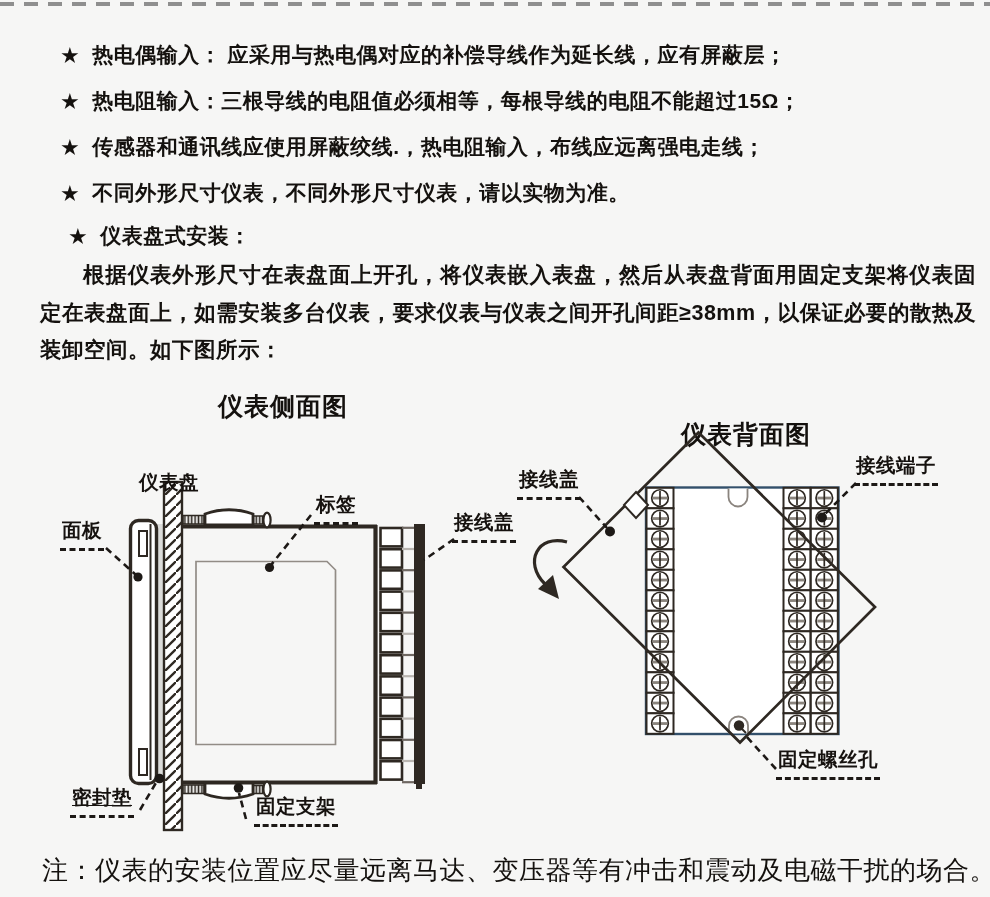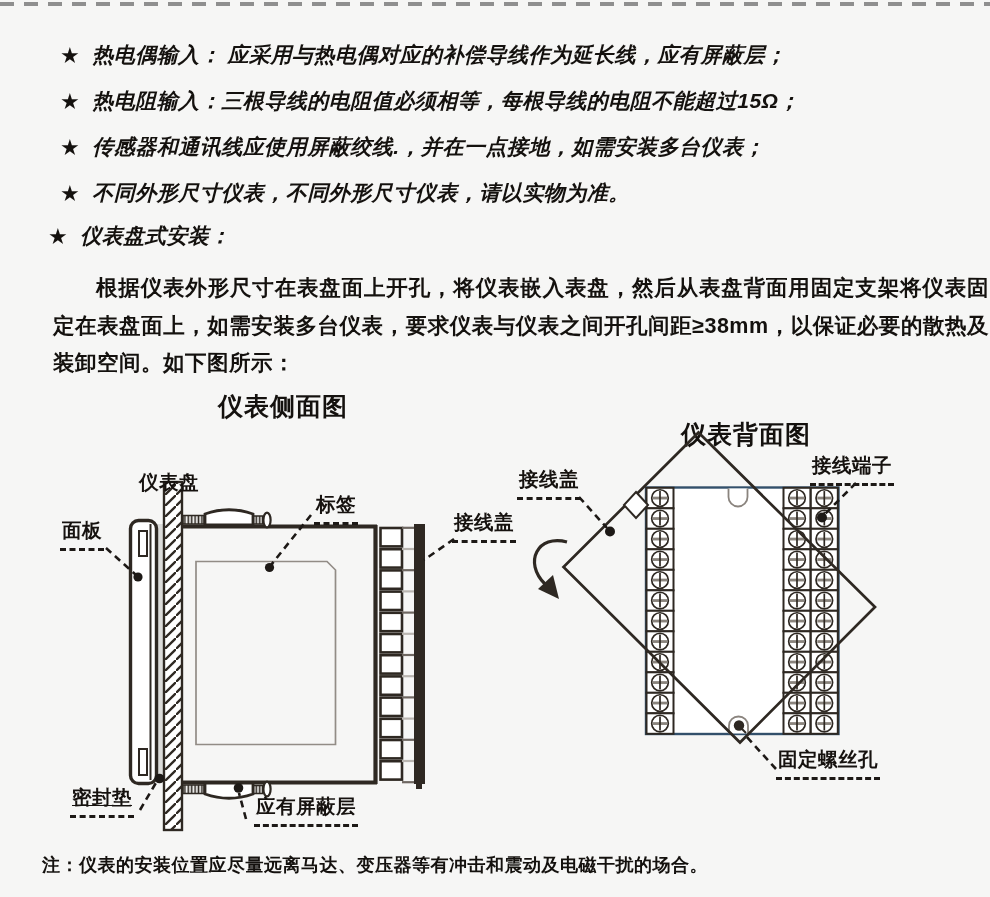--- a/index.html
+++ b/index.html
@@ -8,63 +8,63 @@
     background:#f6f6f5;
     font-family:"Liberation Sans","DejaVu Sans",sans-serif;
     color:#14110e;
   }
   .toprule{
     position:absolute;left:0;top:2px;width:990px;height:4px;
     background:repeating-linear-gradient(90deg,#8f8f8f 0 14px,transparent 14px 24px);
   }
   .bullet{
     position:absolute;left:60px;white-space:nowrap;
-    font-size:21px;font-weight:700;letter-spacing:0.5px;line-height:28px;font-style:italic;
+    font-size:21px;font-weight:700;letter-spacing:0.5px;line-height:28px;
   }
   .bullet .star{display:inline-block;font-size:22px;margin-right:12px;transform:translateY(1px);}
   .para{
-    position:absolute;left:40px;top:257px;width:936px;margin:13px;
+    position:absolute;left:40px;top:257px;width:936px;margin:0;
     font-size:21.5px;font-weight:700;line-height:37.5px;letter-spacing:0.5px;
     text-align:justify;text-indent:2em;
   }
   .dg-title{
     position:absolute;width:160px;text-align:center;
     font-family:Liberation Serif, serif;
     font-size:25px;font-weight:700;letter-spacing:1px;white-space:nowrap;
   }
   .dlabel{
     position:absolute;white-space:nowrap;
     font-size:19.5px;font-weight:700;letter-spacing:0.5px;color:#16120f;
     padding:0 2px 4px 2px;
   }
   .dashed-u{border-bottom:3px dashed #1d1916;}
   .note{
     position:absolute;left:42px;top:853px;width:940px;white-space:nowrap;
-    font-size:18px;font-weight:700;letter-spacing:0.5px;
+    font-size:26px;font-weight:400;letter-spacing:0.5px;
   }
   svg{position:absolute;left:0;top:0;}
 </style>
 </head>
 <body>
 
 <div class="toprule"></div>
 
 <div class="bullet" style="top:41px;">
   <span class="star">★</span><span>热电偶输入： 应采用与热电偶对应的补偿导线作为延长线，应有屏蔽层；</span>
 </div>
 <div class="bullet" style="top:87px;text-align:right;">
   <span class="star">★</span><span>热电阻输入：三根导线的电阻值必须相等，每根导线的电阻不能超过15Ω；</span>
 </div>
 <div class="bullet" style="top:133px;">
-  <span class="star">★</span><span>传感器和通讯线应使用屏蔽绞线.，并在一点接地，如需安装多台仪表；</span>
+  <span class="star">★</span><span>传感器和通讯线应使用屏蔽绞线.，热电阻输入，布线应远离强电走线；</span>
 </div>
 <div class="bullet" style="top:179px;">
   <span class="star">★</span><span>不同外形尺寸仪表，不同外形尺寸仪表，请以实物为准。</span>
 </div>
-<div class="bullet" style="top:222px;left:48px;">
+<div class="bullet" style="top:222px;left:68px;">
   <span class="star">★</span><span>仪表盘式安装：</span>
 </div>
 
 <p class="para">根据仪表外形尺寸在表盘面上开孔，将仪表嵌入表盘，然后从表盘背面用固定支架将仪表固定在表盘面上，如需安装多台仪表，要求仪表与仪表之间开孔间距≥38mm，以保证必要的散热及装卸空间。如下图所示：</p>
 
 <div class="dg-title" style="left:203px;top:390px;">仪表侧面图</div>
 <div class="dg-title" style="left:666px;top:390px;margin-top:28px;">仪表背面图</div>
 
 <svg width="990" height="897" viewBox="0 0 990 897">
   <defs>
@@ -327,19 +327,19 @@
       <circle cx="822" cy="517.5" r="5"></circle>
     </g>
   </g>
 </svg>
 
 <div class="dlabel" style="left:137px;top:469px;">仪表盘</div>
 <div class="dlabel dashed-u" style="left:60px;top:517px;">面板</div>
 <div class="dlabel dashed-u" style="left:314px;top:491px;">标签</div>
 <div class="dlabel dashed-u" style="left:452px;top:509px;">接线盖</div>
 <div class="dlabel dashed-u" style="left:70px;top:784px;text-decoration:underline;">密封垫</div>
-<div class="dlabel dashed-u" style="left:254px;top:793px;">应有屏蔽层</div>
+<div class="dlabel dashed-u" style="left:254px;top:793px;">固定支架</div>
 
 <div class="dlabel dashed-u" style="left:517px;top:466px;">接线盖</div>
-<div class="dlabel dashed-u" style="left:810px;top:452px;">接线端子</div>
+<div class="dlabel dashed-u" style="left:854px;top:452px;">接线端子</div>
 <div class="dlabel dashed-u" style="left:776px;top:746px;text-align:right;">固定螺丝孔</div>
 
 <div class="note">注：仪表的安装位置应尽量远离马达、变压器等有冲击和震动及电磁干扰的场合。</div>
 
 </body></html>

